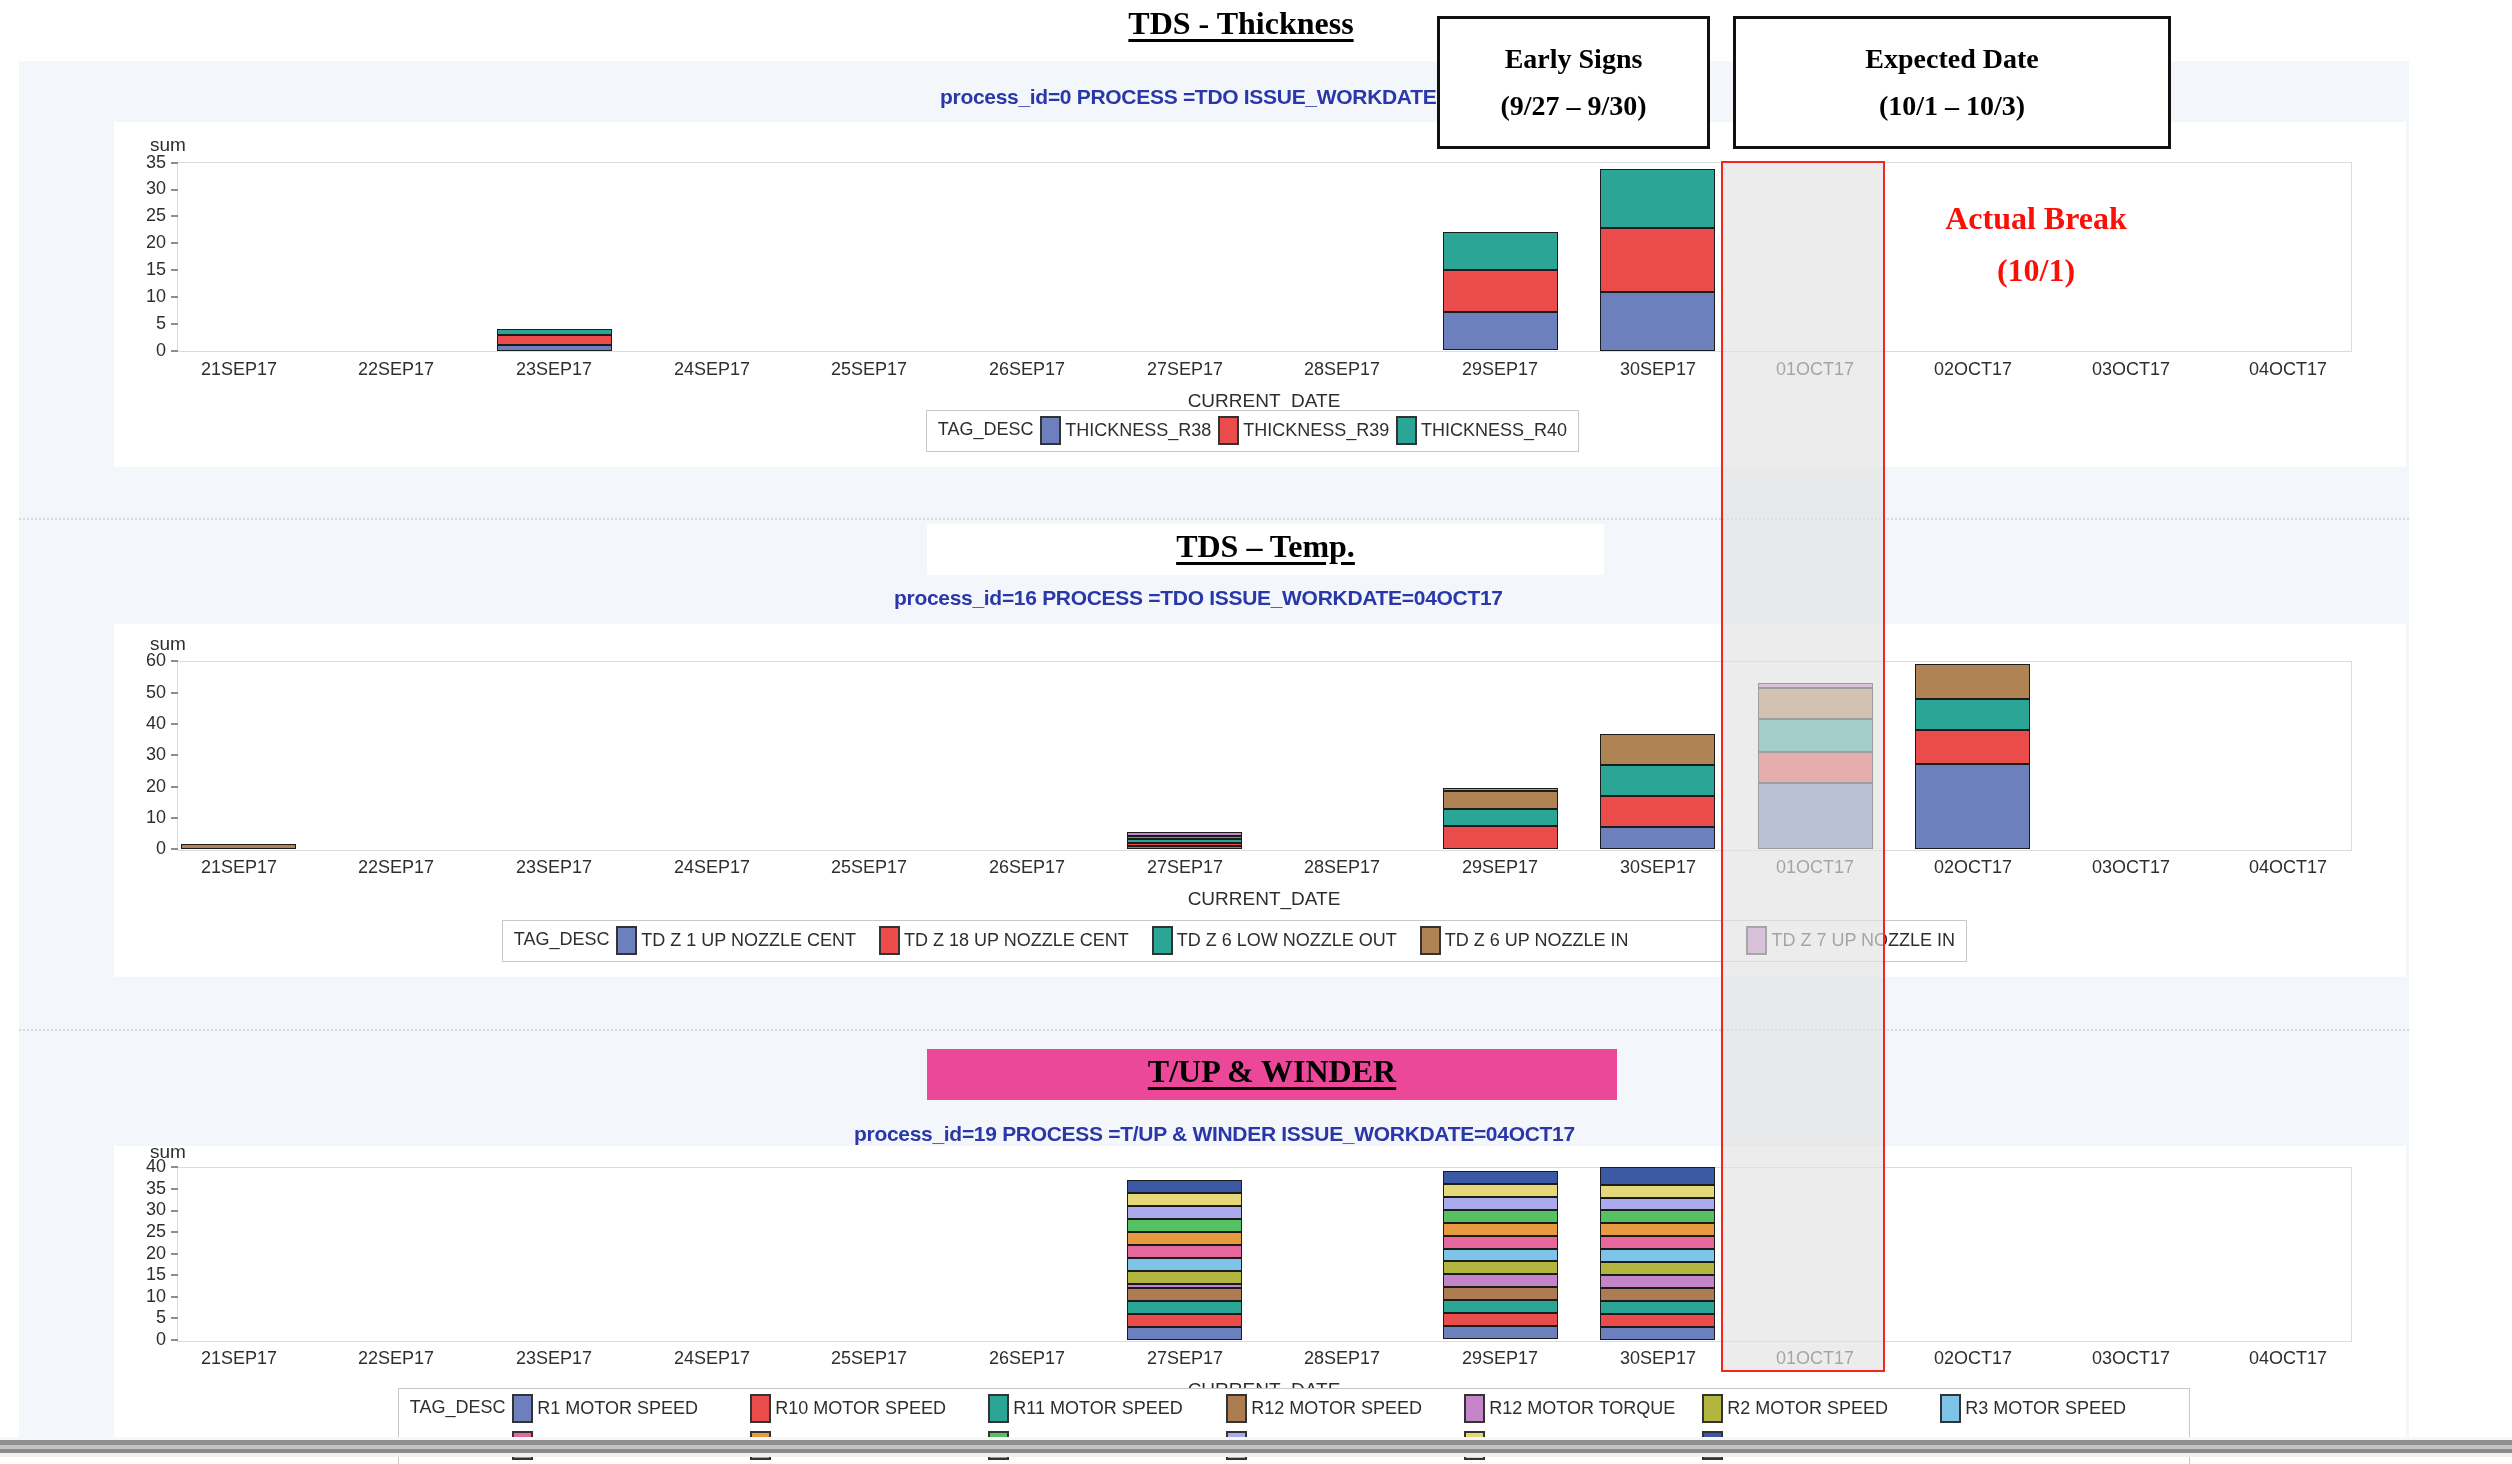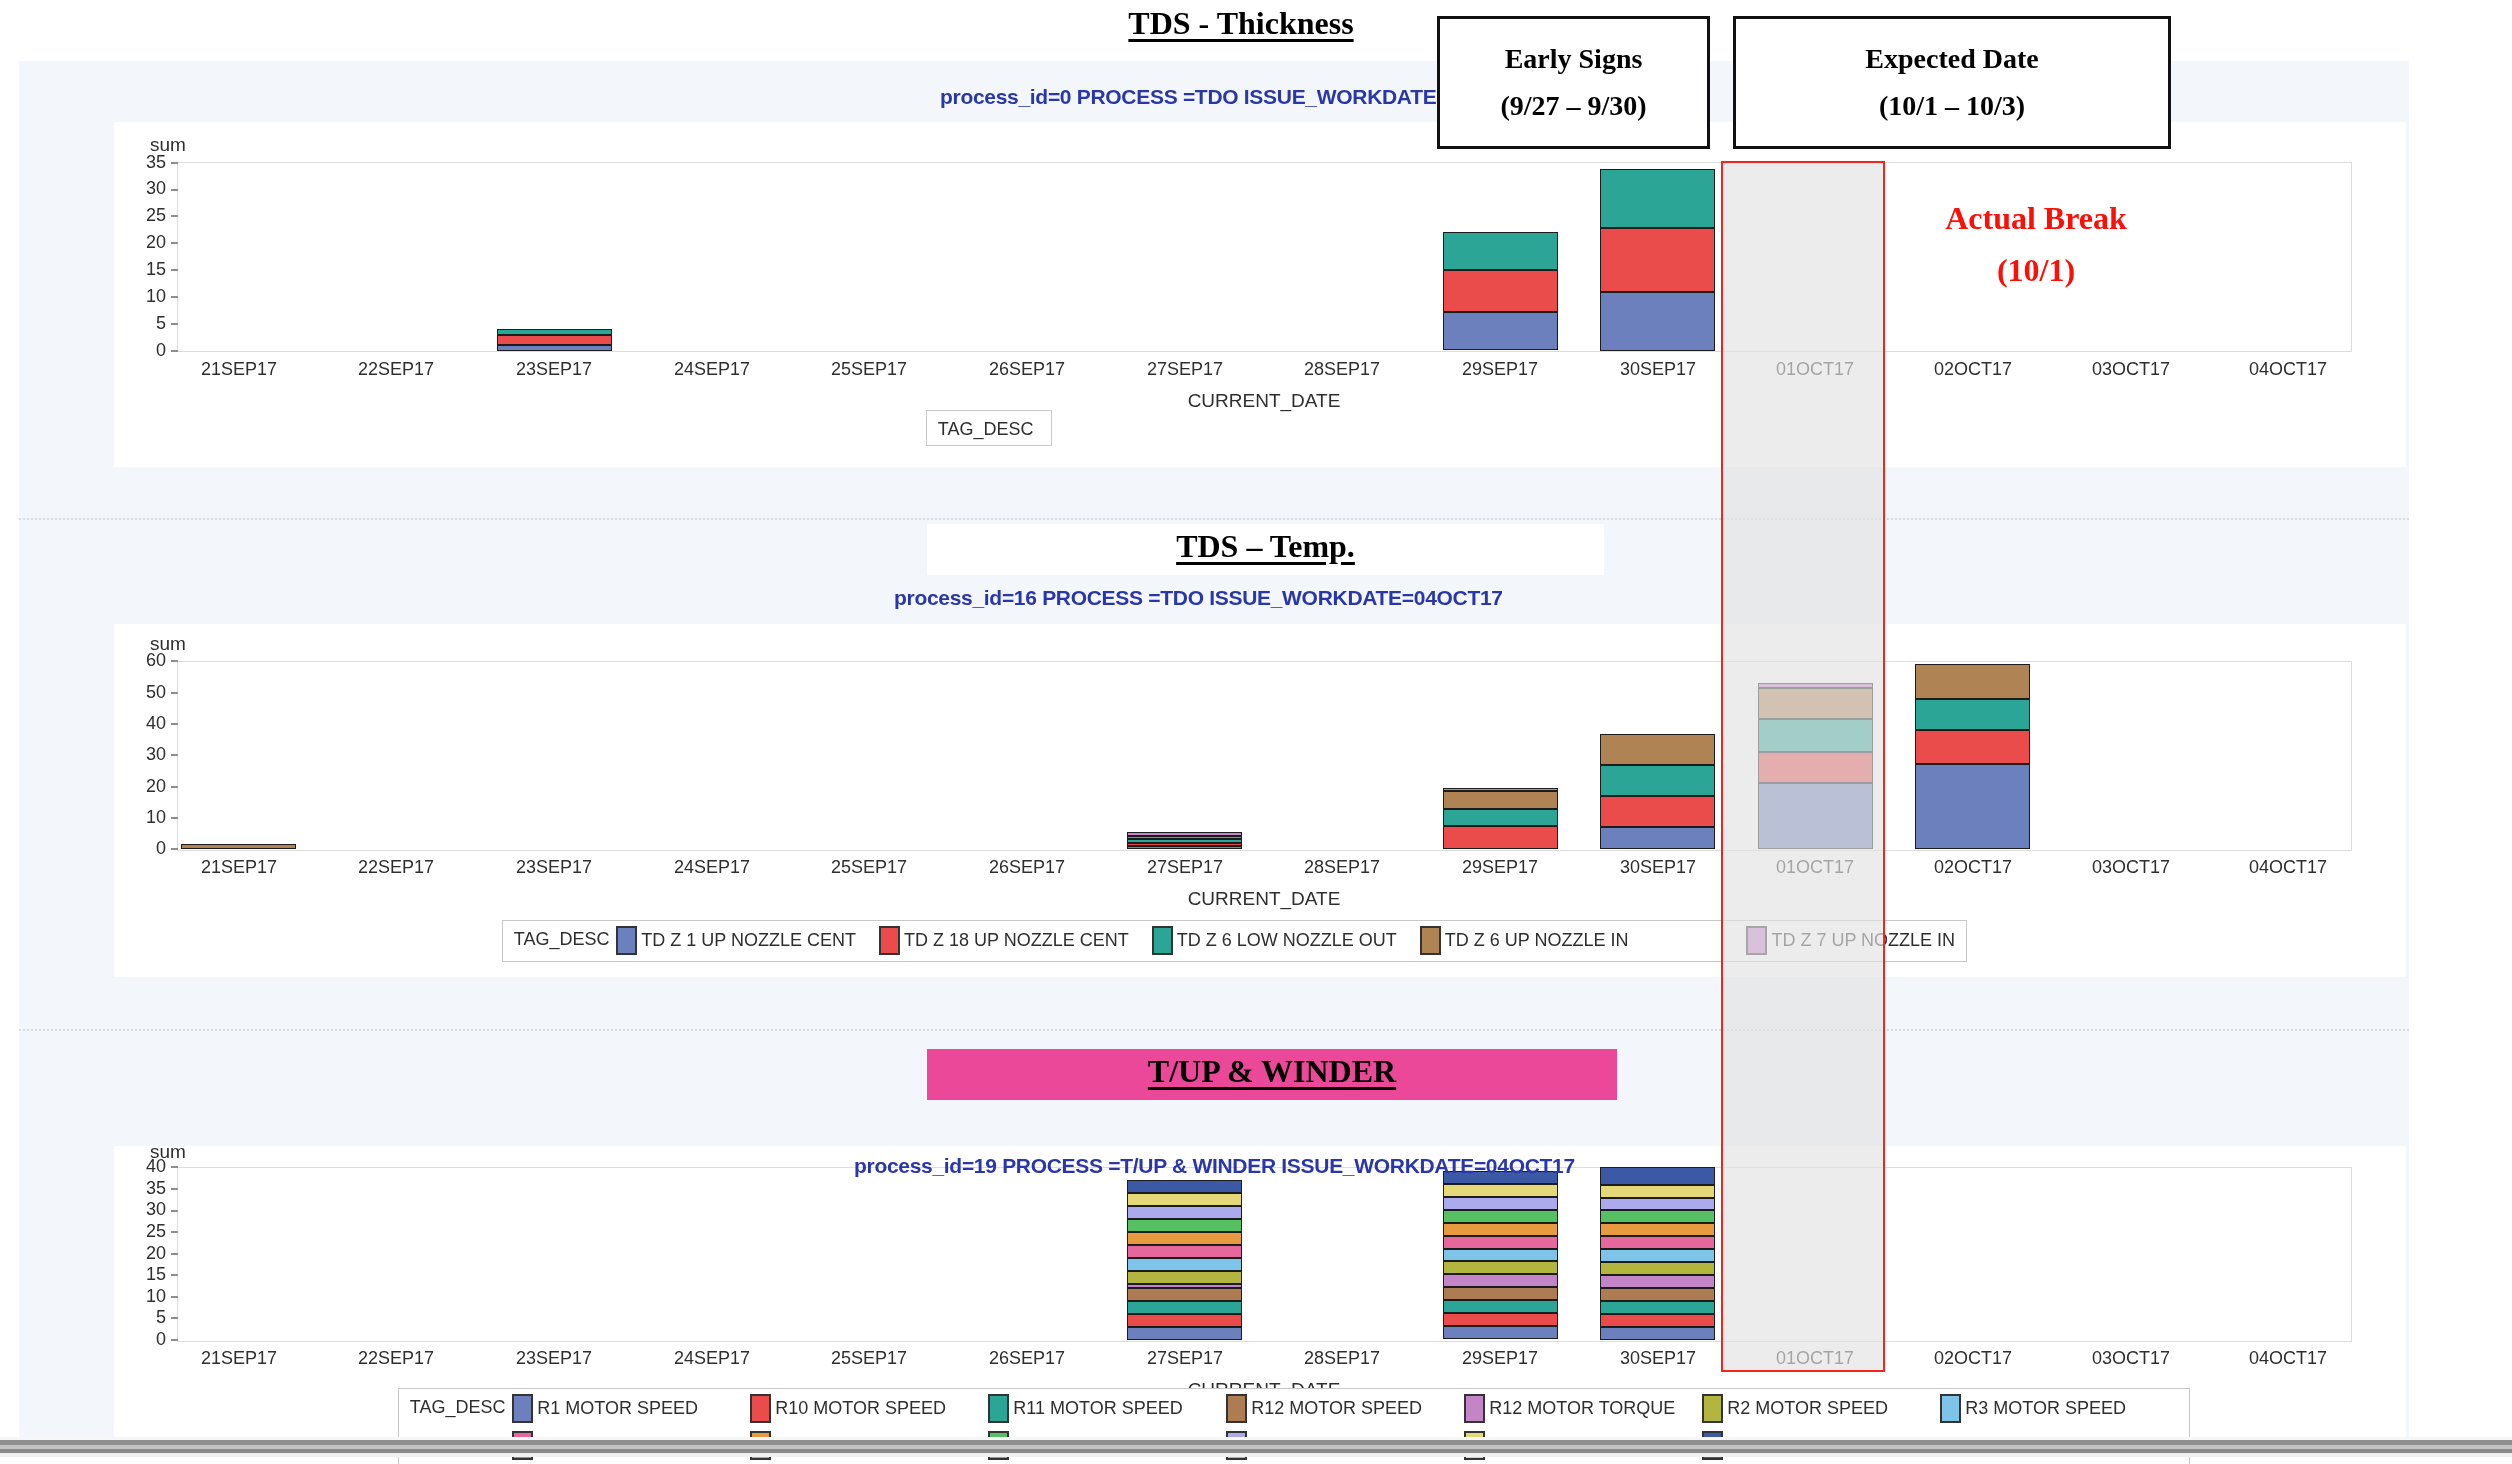--- a/index.html
+++ b/index.html
@@ -13,21 +13,21 @@
      font-family:"Liberation Serif",serif;font-weight:bold;font-size:32px;color:#000;
      text-decoration:underline;text-decoration-thickness:2.7px;text-underline-offset:5.4px;}
   #chart-title-0{left:957px;top:5.4px;width:568px;}
   #chart-title-1{left:927px;top:524px;width:677px;background:#ffffff;padding:4px 0 9.5px 0;}
   #chart-title-2{left:927px;top:1049px;width:690px;background:#ec4899;padding:4px 0 9.5px 0;}
 
   .chart-subtitle{position:absolute;z-index:3;white-space:nowrap;
      font-weight:bold;font-size:21px;color:#2937a8;letter-spacing:-0.3px;}
   #chart-subtitle-0{left:940px;top:85px;}
   #chart-subtitle-1{left:894px;top:586px;}
-  #chart-subtitle-2{left:854px;top:1122px;margin-top:32px;}
+  #chart-subtitle-2{left:854px;top:1122px;}
 
   .panel{position:absolute;left:114px;width:2292px;background:#ffffff;z-index:2;}
   #panel-0{top:122px;height:345px;} #panel-1{top:624px;height:353px;} #panel-2{top:1146px;height:291px;}
 
   .plot{position:absolute;border:1.4px solid #dcdcdc;background:#ffffff;box-sizing:content-box;z-index:2;}
   .axis-left{position:absolute;width:2px;background:#a8a8a8;}
   .axis-bottom{position:absolute;height:2px;background:#c4c4c4;}
   .ytick-label{position:absolute;width:47px;text-align:right;font-size:18px;color:#2e2e2e;z-index:3;}
   .ytick-mark{position:absolute;width:6.8px;height:2px;background:#8d8d8d;z-index:3;}
   .xtick-label{position:absolute;transform:translateX(-50%);font-size:18px;color:#2e2e2e;white-space:nowrap;z-index:3;}
@@ -147,20 +147,34 @@
       <div class="bar-seg" style="height: 64px; background: rgb(234, 75, 75);"></div>
       <div class="bar-seg" style="height: 59px; background: rgb(42, 165, 150);"></div>
     </div>
     <div class="xtick-label" style="left: 1815px; top: 359px;">01OCT17</div>
     <div class="xtick-label" style="left: 1973px; top: 359px;">02OCT17</div>
     <div class="xtick-label" style="left: 2131px; top: 359px;">03OCT17</div>
     <div class="xtick-label" style="left: 2288px; top: 359px;">04OCT17</div>
     <div class="x-axis-title" style="left: 1264px; top: 390px;">CURRENT_DATE</div>
     <div class="legend" id="legend-0">
       <span class="legend-tag">TAG_DESC</span>
+      <div class="legend-items">
+        <span class="legend-item">
+          <span class="legend-swatch" style="background: rgb(108, 128, 190);"></span>
+          <span class="legend-item-label">THICKNESS_R38</span>
+        </span>
+        <span class="legend-item">
+          <span class="legend-swatch" style="background: rgb(234, 75, 75);"></span>
+          <span class="legend-item-label">THICKNESS_R39</span>
+        </span>
+        <span class="legend-item">
+          <span class="legend-swatch" style="background: rgb(42, 165, 150);"></span>
+          <span class="legend-item-label">THICKNESS_R40</span>
+        </span>
+      </div>
     </div>
     <div class="plot" style="left: 177px; top: 661px; width: 2173px; height: 188px;"></div>
     <div class="axis-left" style="left: 177px; top: 661px; height: 189px;"></div>
     <div class="axis-bottom" style="left: 177px; top: 849px; width: 2174px;"></div>
     <div class="sum-label" style="left: 150px; top: 633px;">sum</div>
     <div class="ytick-label" style="left: 119px; top: 838px;">0</div>
     <div class="ytick-mark" style="left: 171px; top: 848px;"></div>
     <div class="ytick-label" style="left: 119px; top: 807px;">10</div>
     <div class="ytick-mark" style="left: 171px; top: 817px;"></div>
     <div class="ytick-label" style="left: 119px; top: 776px;">20</div>

